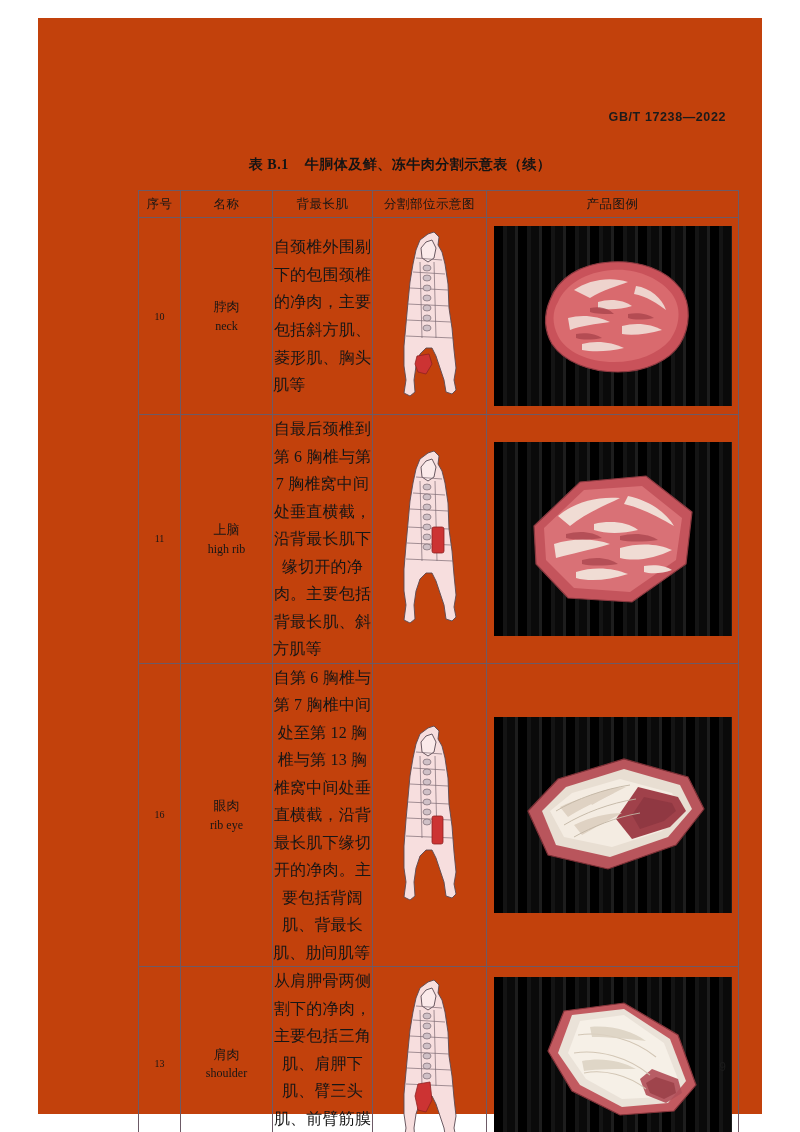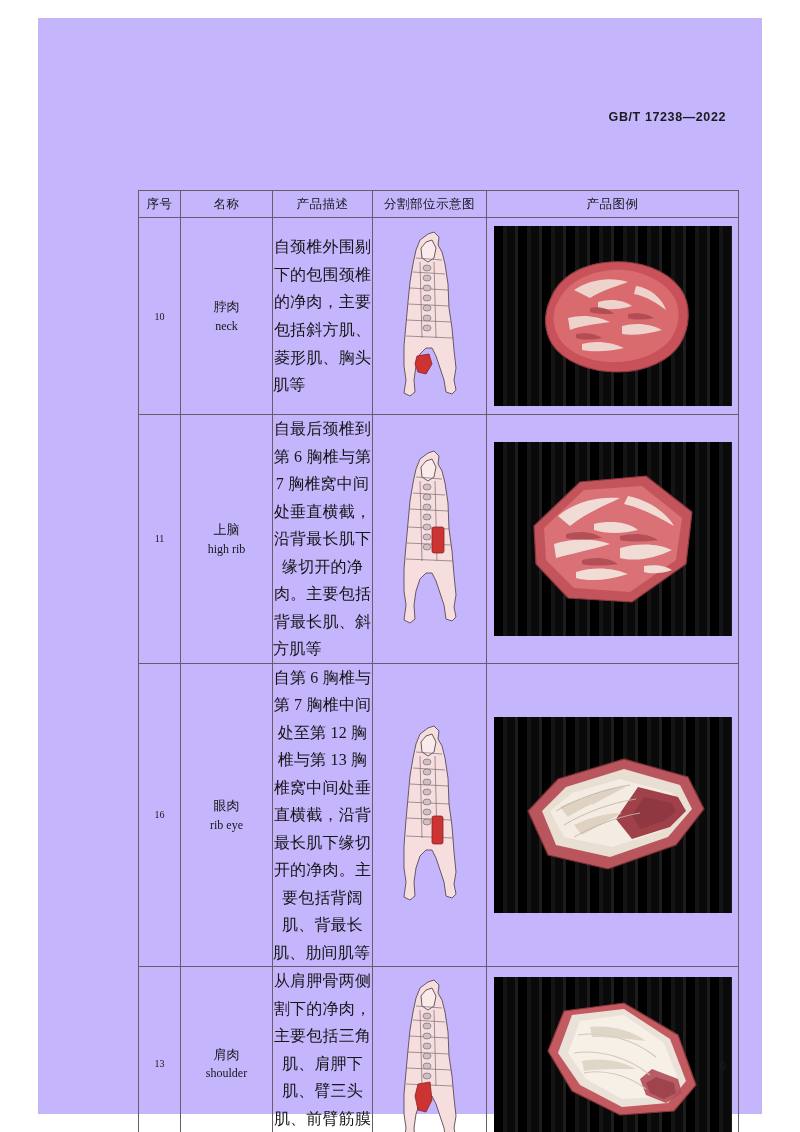--- a/index.html
+++ b/index.html
@@ -17,21 +17,21 @@
     margin: 0 auto;
     background: #ffffff;
     overflow: hidden;
   }
   .page-inner {
     position: absolute;
     left: 38px;
     top: 18px;
     width: 724px;
     height: 1096px;
-    background: #c4b5fd;
+    background: #c2410c;
   }
   .header-std {
     position: absolute;
     right: 36px;
     top: 92px;
     font-family: "Liberation Sans", "DejaVu Sans", sans-serif;
     font-size: 12.5px;
     font-weight: bold;
     letter-spacing: 0.6px;
     color: #1b1b1b;
@@ -152,34 +152,37 @@
   }
 </style>
 </head>
 <body>
 
 <div class="page">
   <div class="page-inner">
 
     <div class="header-std">GB/T 17238—2022</div>
 
+    <div class="table-title">
+      <span class="t-num">表 B.1</span><span>牛胴体及鲜、冻牛肉分割示意表（续）</span>
+    </div>
 
     <table class="btable">
       <colgroup>
         <col class="col-seq">
         <col class="col-name">
         <col class="col-desc">
         <col class="col-diagram">
         <col class="col-photo">
       </colgroup>
       <thead>
         <tr>
           <th>序号</th>
           <th>名称</th>
-          <th>产品描述</th>
+          <th>背最长肌</th>
           <th>分割部位示意图</th>
           <th>产品图例</th>
         </tr>
       </thead>
       <tbody>
 
         <tr class="row-10">
           <td class="seq">10</td>
           <td class="name">
             <span class="cn">脖肉</span>

